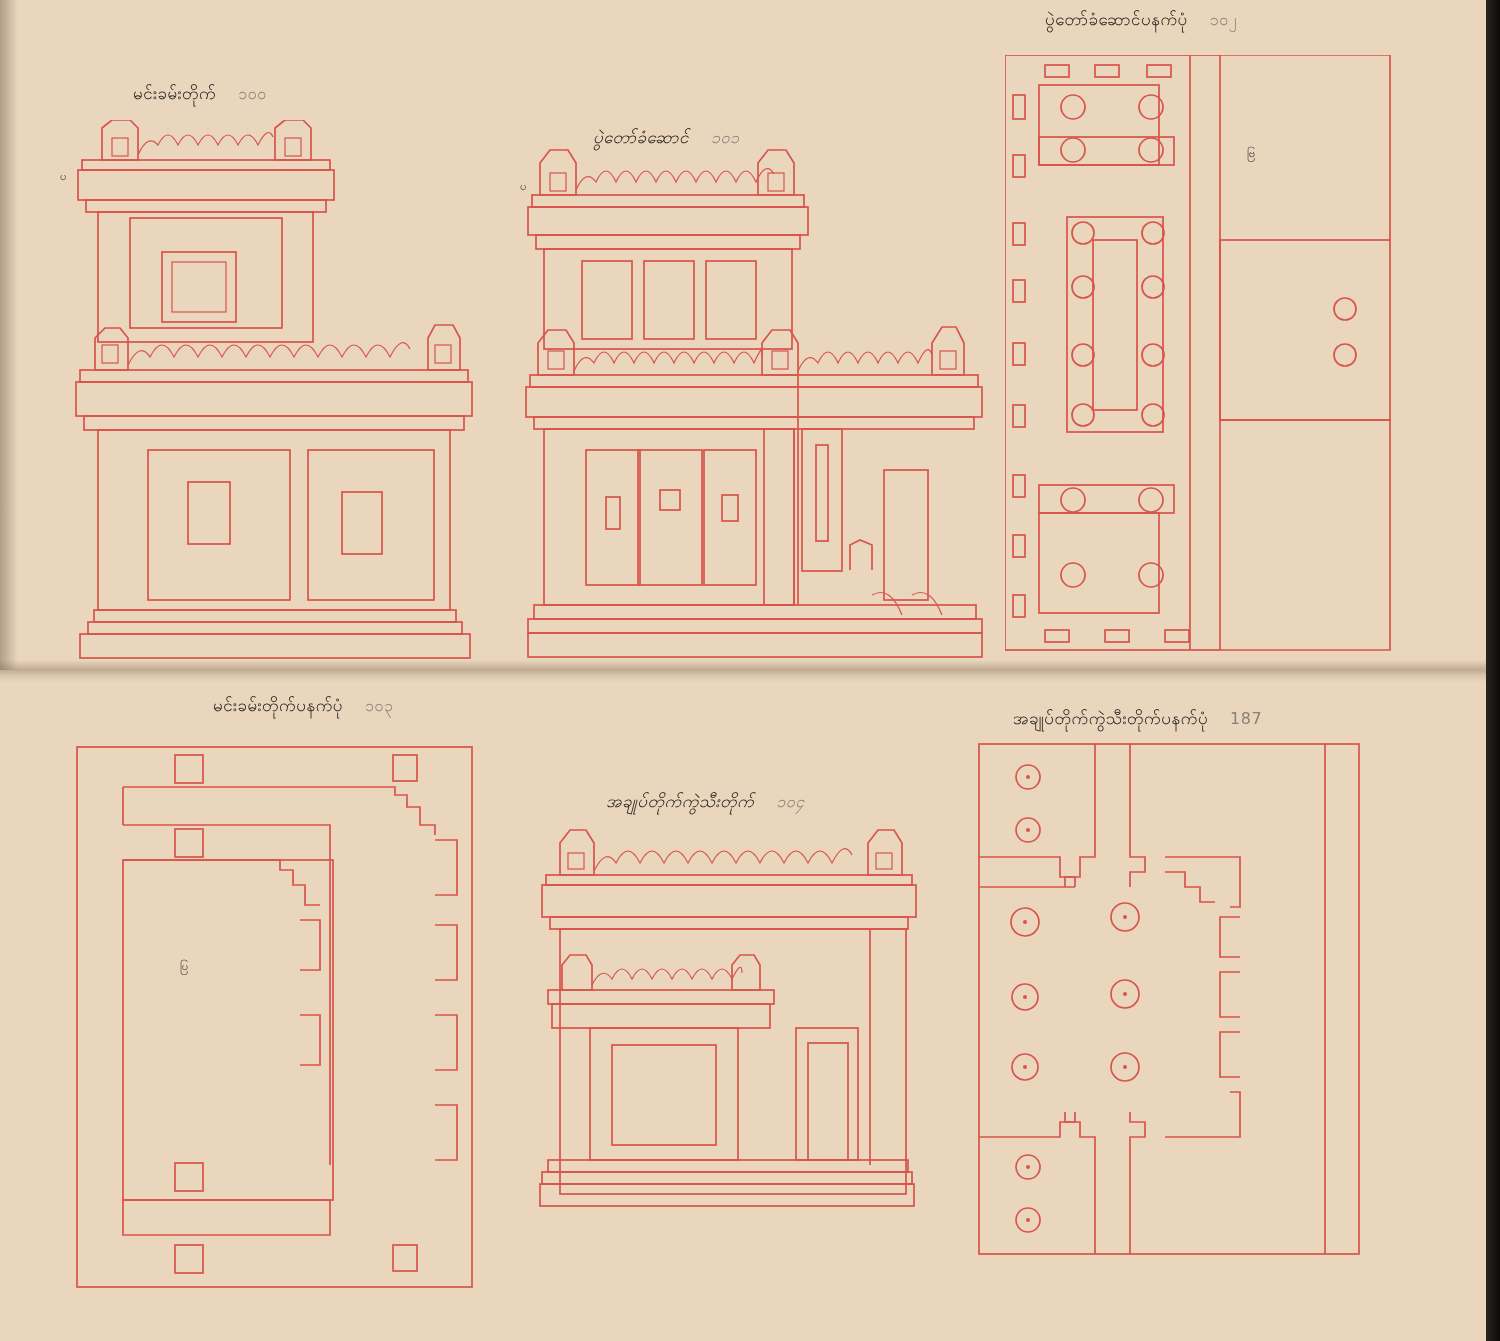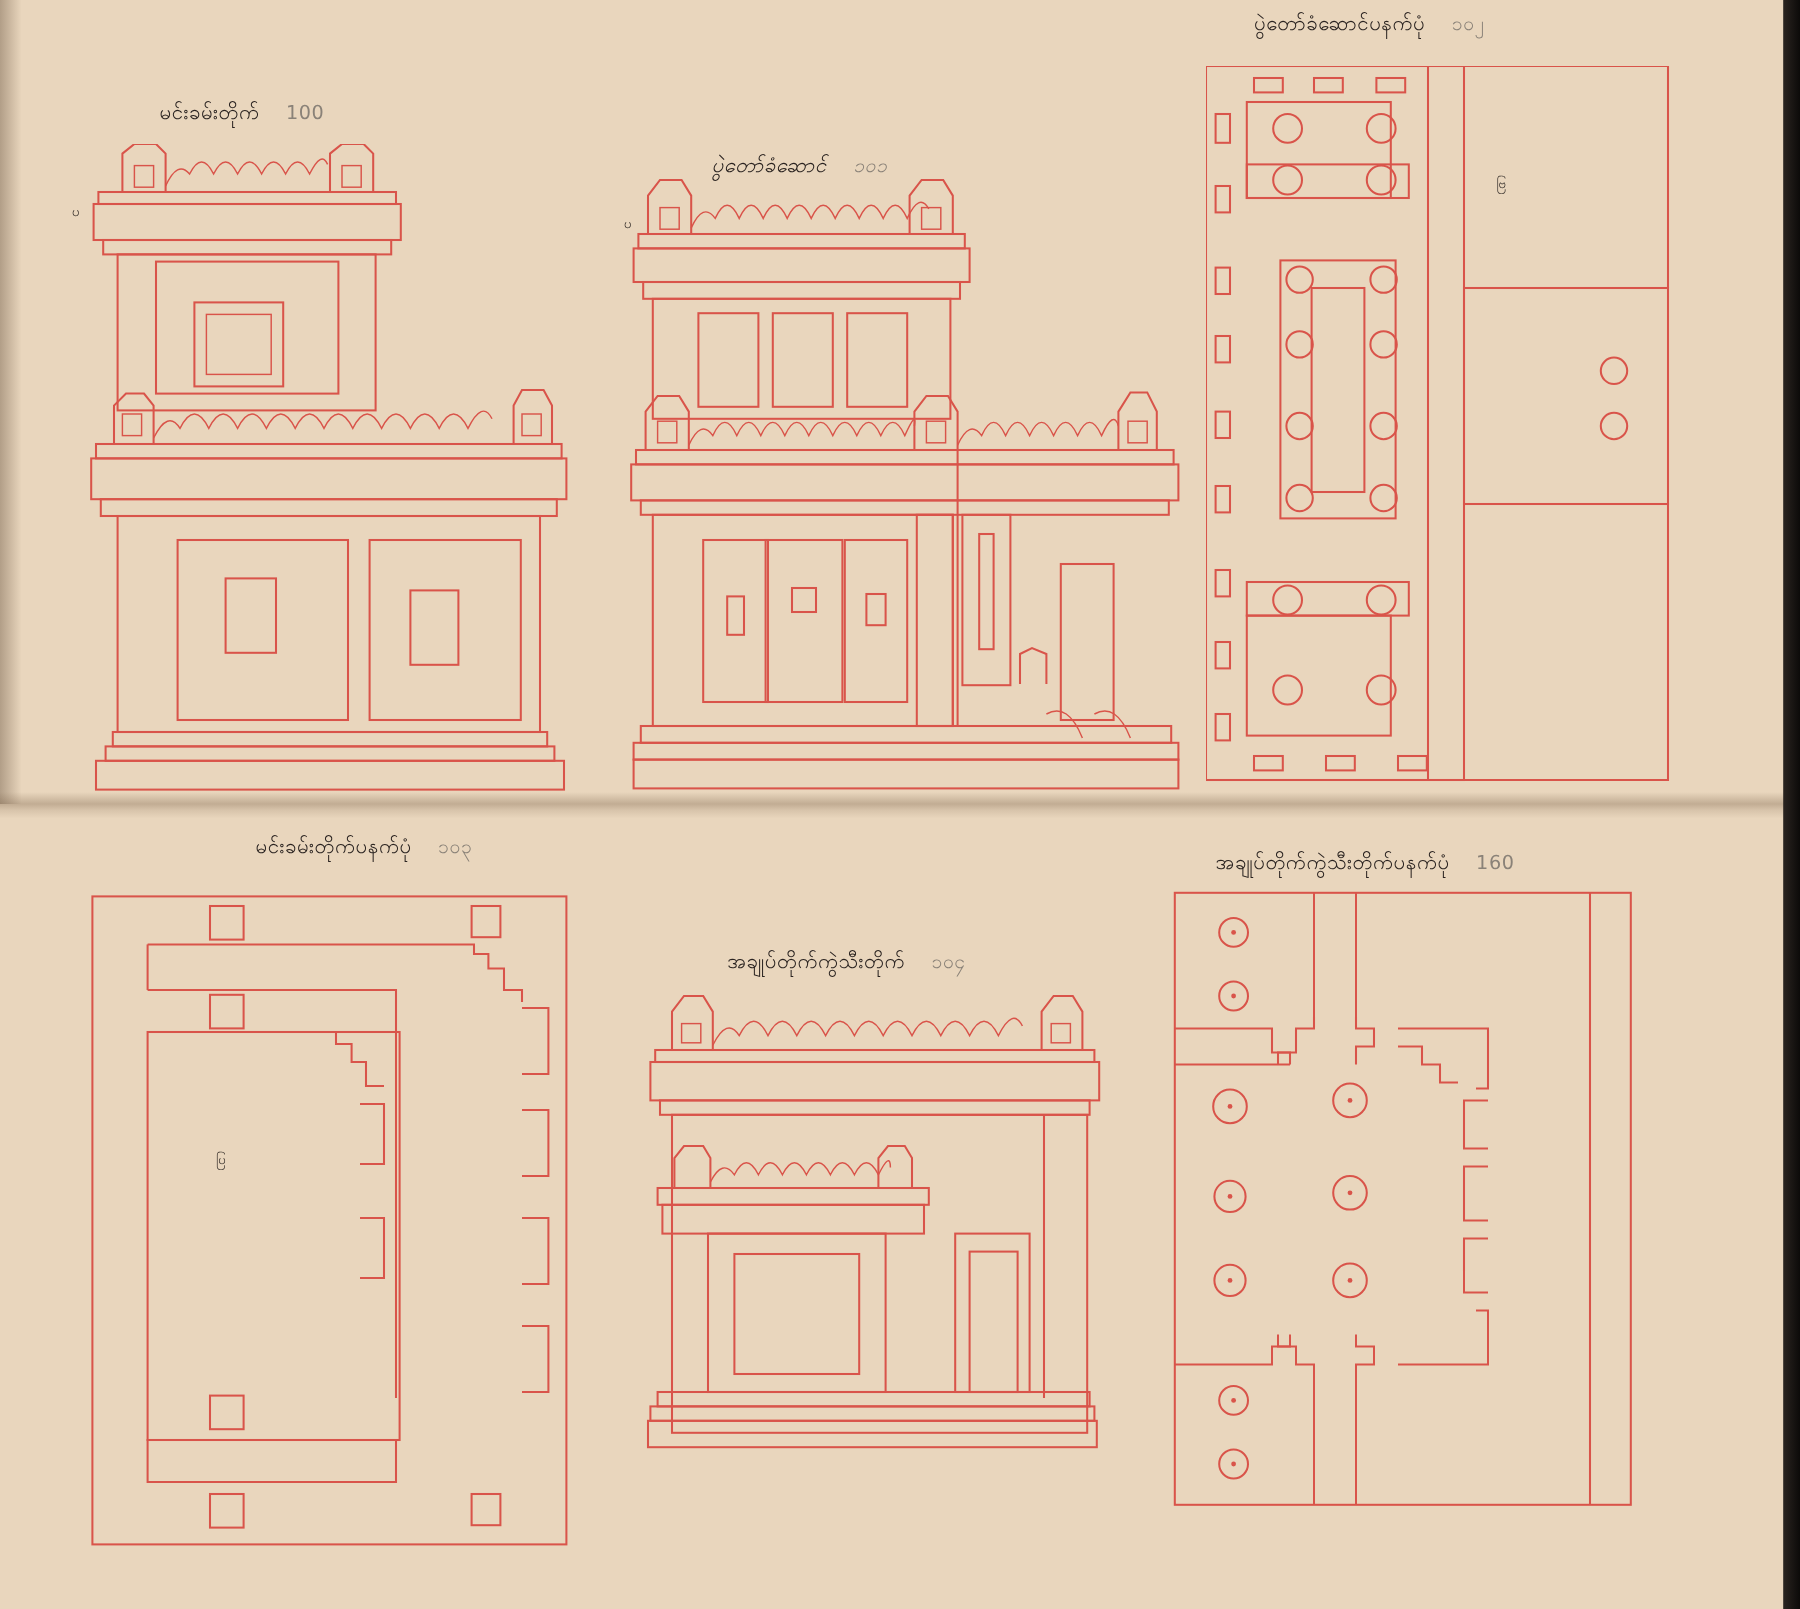--- a/index.html
+++ b/index.html
@@ -17,36 +17,36 @@
 </head>
 <body>
 
 <div class="scan">
 
   <div class="left-shadow"></div>
   <div class="fold"></div>
   <div class="right-edge"></div>
 
   <div class="title" style="left:133px;top:82px;">
-    <span>မင်းခမ်းတိုက်</span><span class="num">100</span>
+    <span>မင်းခမ်းတိုက်</span><span class="num">၁၀၀</span>
   </div>
   <div class="title" style="left:593px;top:126px;font-style:italic;">
     <span>ပွဲတော်ခံ​ဆောင်</span><span class="num">၁၀၁</span>
   </div>
   <div class="title" style="left:1045px;top:8px;text-align:right;">
     <span>ပွဲတော်ခံ​ဆောင်ပနက်ပုံ</span><span class="num">၁၀၂</span>
   </div>
   <div class="title" style="left:213px;top:694px;">
     <span>မင်းခမ်းတိုက်ပနက်ပုံ</span><span class="num">၁၀၃</span>
   </div>
-  <div class="title" style="left:606px;top:790px;">
+  <div class="title" style="left:606px;top:790px;font-style:italic;">
     <span>အချုပ်တိုက်ကွဲသီးတိုက်</span><span class="num">၁၀၄</span>
   </div>
   <div class="title" style="left:1013px;top:707px;">
-    <span>အချုပ်တိုက်ကွဲသီးတိုက်ပနက်ပုံ</span><span class="num">160</span>
+    <span>အချုပ်တိုက်ကွဲသီးတိုက်ပနက်ပုံ</span><span class="num">187</span>
   </div>
 
   <svg style="position:absolute;left:60px;top:120px" width="420" height="545" viewBox="0 0 420 545">
 
     <path class="r" d="M42 40 L42 8 L52 0 L70 0 L78 8 L78 40 Z"></path>
       <rect class="rt" x="52" y="18" width="16" height="18"></rect>
     <path class="r" d="M215 40 L215 8 L225 0 L243 0 L251 8 L251 40 Z"></path>
       <rect class="rt" x="225" y="18" width="16" height="18"></rect>
     <path class="rt" d="M78 35 q10 -22 20 -10 q10 -20 20 0 q10 -20 20 0 q10 -20 20 0 q10 -20 20 0 q10 -20 20 0 q10 -20 15 -8"></path>
     <rect class="r" x="22" y="40" width="248" height="10"></rect>

